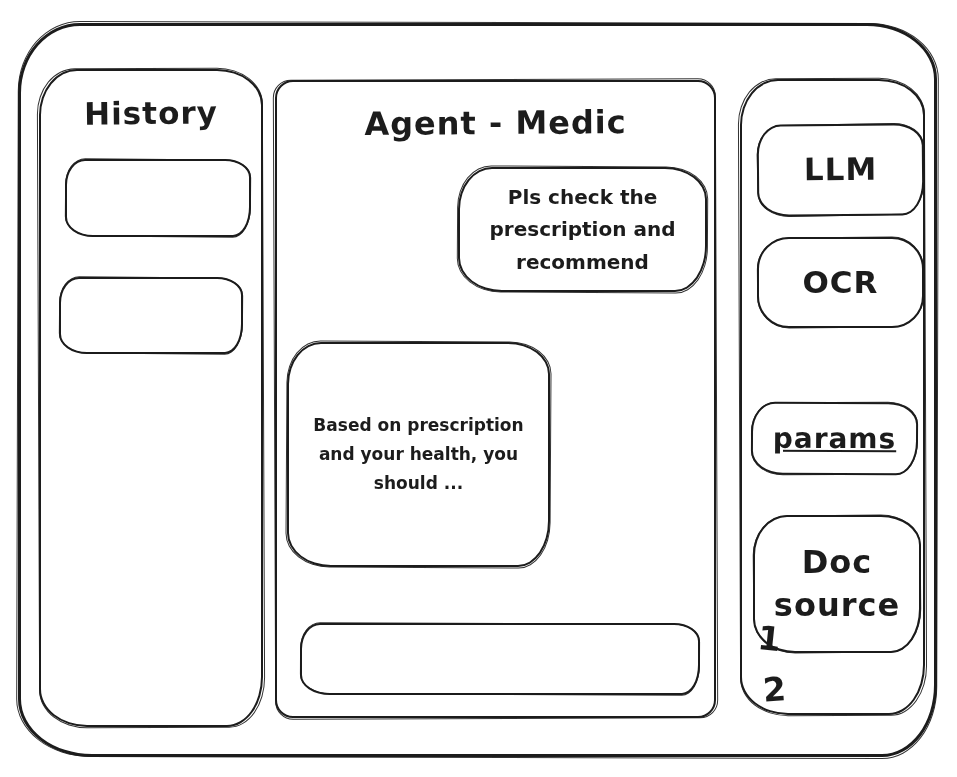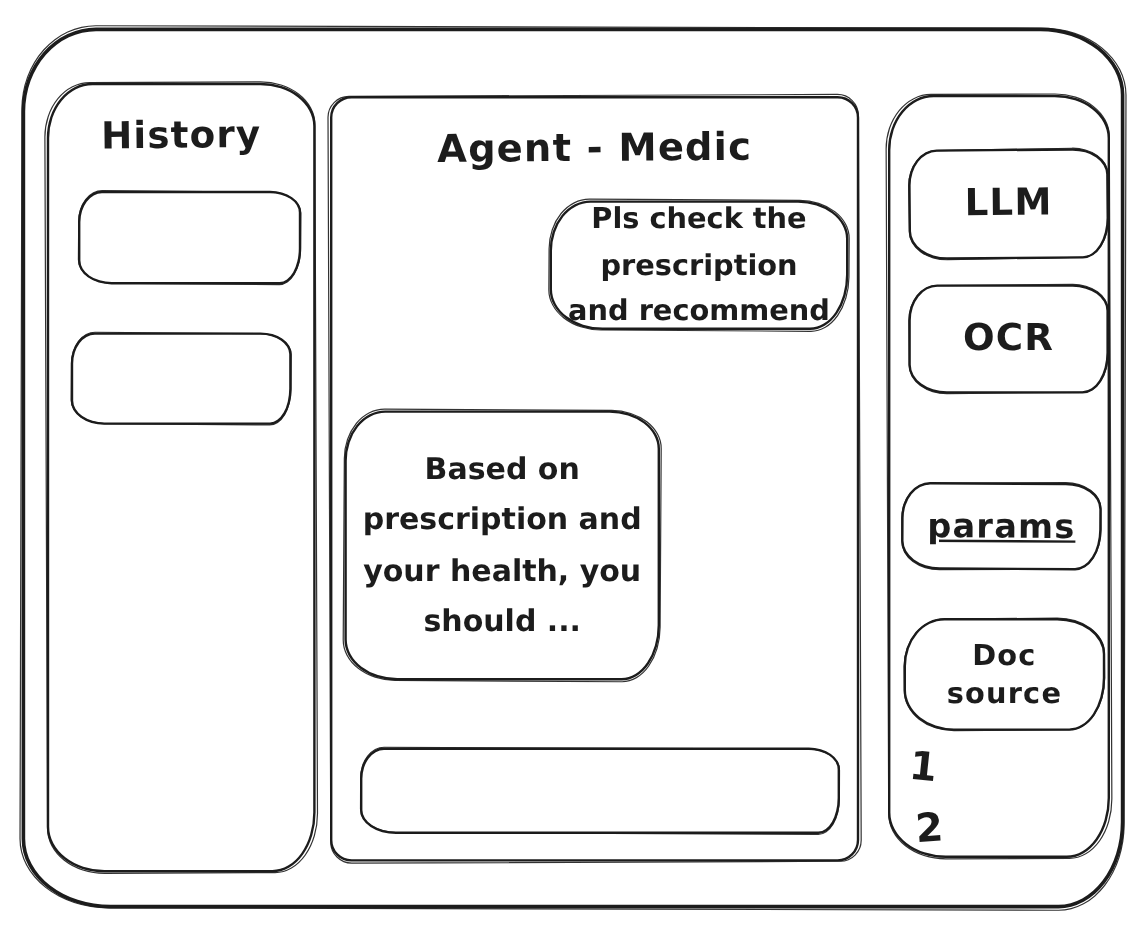--- a/index.html
+++ b/index.html
@@ -59,26 +59,26 @@
 
   
   .bubble{
     display:flex; align-items:center; justify-content:center;
     text-align:center; font-weight:700;
     border-width:2.6px;
     border-radius:34px 42px 32px 44px / 42px 32px 46px 34px;
   }
   .bubble.d2::after{ transform:rotate(.35deg); inset:-3px; }
   .bubble.user{
-    left:181px; top:85px; width:249px; height:108px;
-    padding:0 12px; font-size:24px; line-height:1.62;
+    left:181px; top:85px; width:249px; height:125px;
+    padding:0 12px; font-size:20px; line-height:1.62;
   }
   .bubble.bot{
     left:10px; top:260px; width:263px; height:225px;
-    padding:20px 13px; font-size:25px; line-height:1.7;
+    padding:20px 13px; font-size:17px; line-height:1.7;
   }
 
   
   .chat-input-box{
     left:23px; top:541px; width:400px; height:72px;
     border-width:2.6px;
     border-radius:20px 26px 18px 30px / 26px 18px 30px 20px;
   }
   .chat-input-box.d2::after{ transform:rotate(.25deg); inset:-2px; }
   .chat-input-box input{
@@ -91,23 +91,23 @@
   .tbtn{
     position:absolute; display:flex; align-items:center; justify-content:center;
     background:var(--paper); cursor:pointer;
     border:2.6px solid var(--ink);
     font-family:"DejaVu Sans", sans-serif; font-weight:700; color:var(--ink);
     letter-spacing:1px; text-align:center; line-height:1.35;
     border-radius:24px 30px 22px 32px / 30px 22px 34px 24px;
   }
   .tbtn.d2::after{ transform:rotate(-.55deg); inset:-2px; }
   .b-llm   { left:15px; top:43px;  width:167px; height:92px;  font-size:31px; transform:rotate(-.5deg); }
-  .b-ocr   { left:15px; top:156px; width:167px; height:91px;  font-size:31px; }
+  .b-ocr   { left:15px; top:156px; width:167px; height:91px;  font-size:31px;border-radius:32px; }
   .b-params{ left:9px;  top:321px; width:167px; height:73px;  font-size:28px; transform:rotate(.3deg);text-decoration:underline; }
-  .b-doc   { left:11px; top:434px; width:168px; height:94px; font-size:24px; padding:4px 18px;
+  .b-doc   { left:11px; top:434px; width:168px; height:138px; font-size:32px; padding:4px 18px;
              border-radius:34px 40px 30px 42px / 40px 30px 44px 34px; }
 
   
   .anno{
     position:absolute; font-size:33px; font-weight:700; color:var(--ink);
     line-height:1;
   }
   .a1{ left:16px; top:541px; transform:rotate(6deg); }
   .a2{ left:21px; top:592px; transform:rotate(-4deg); }
 </style>

